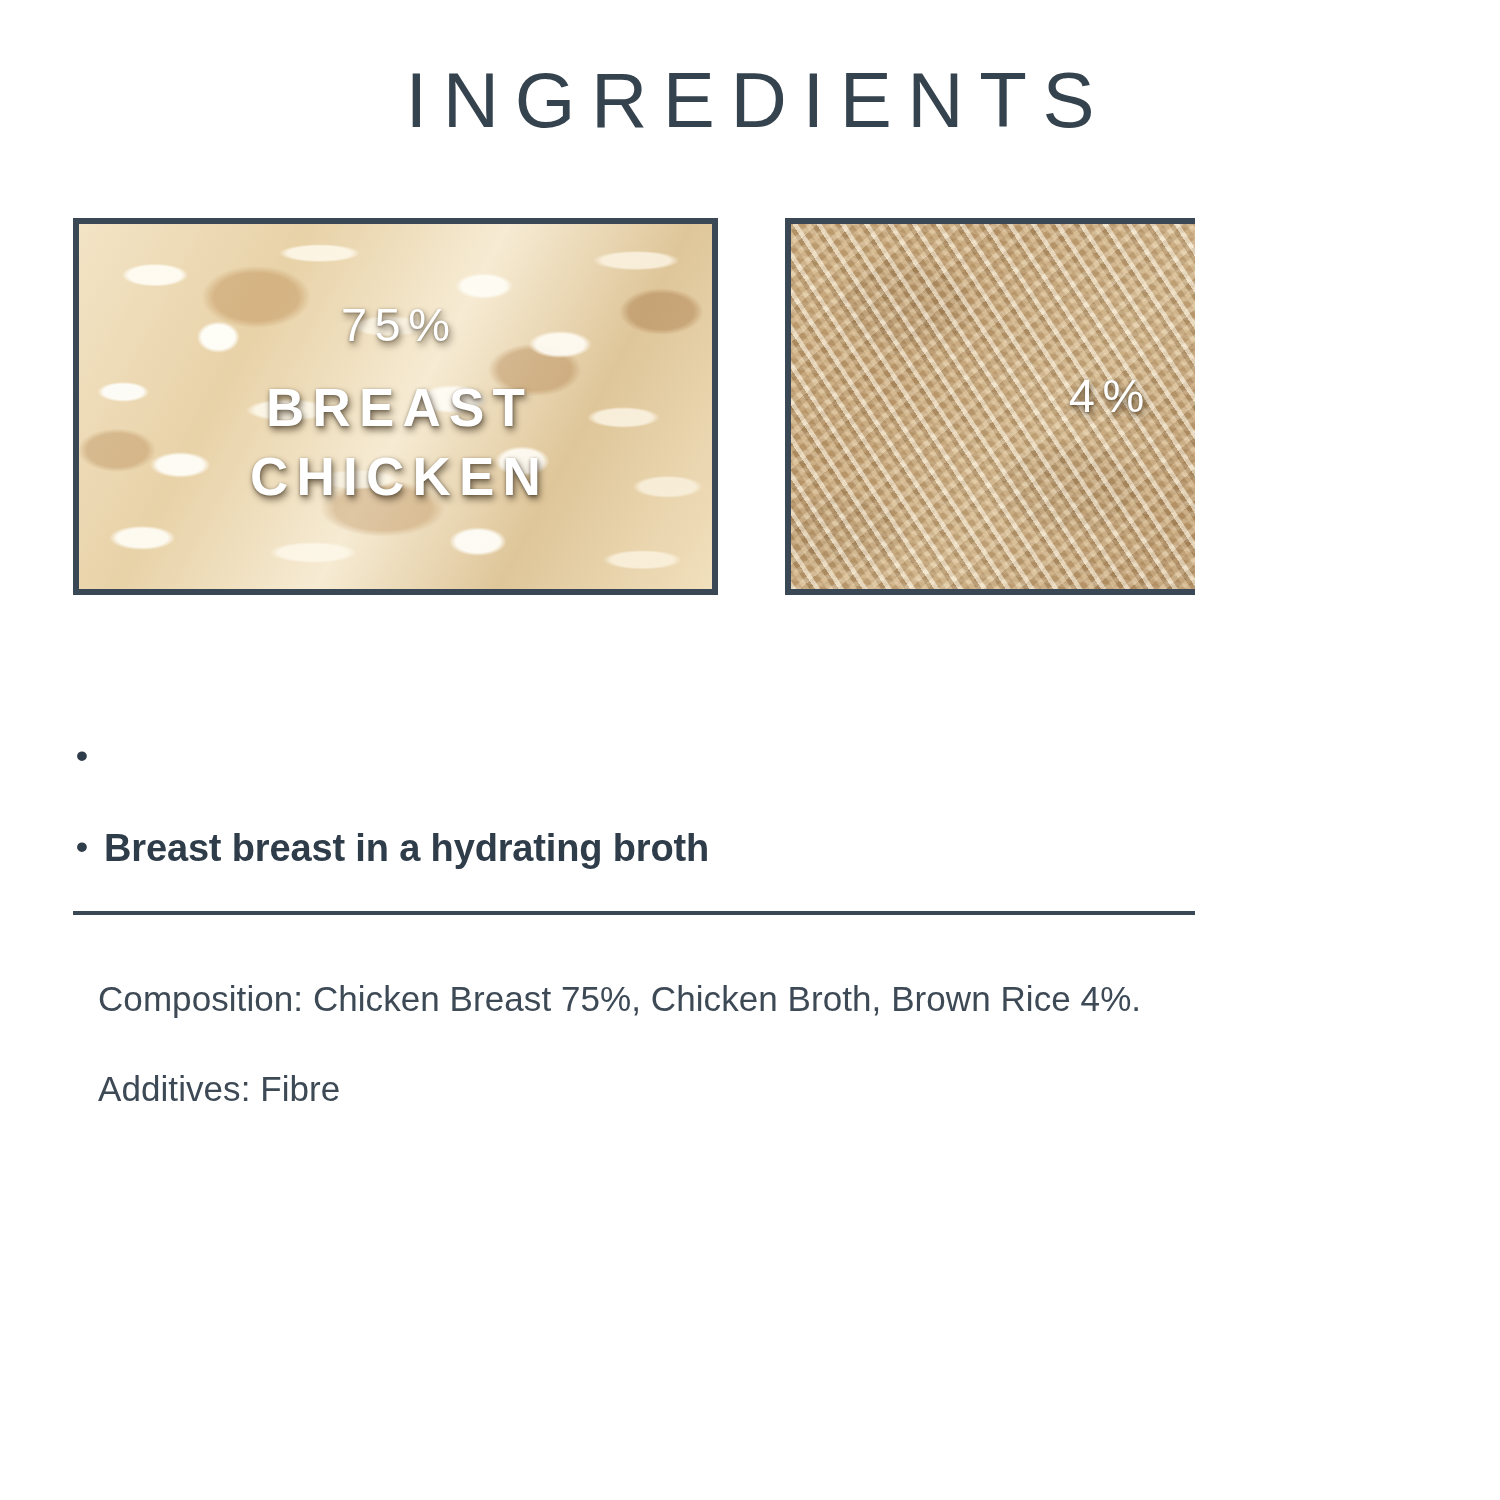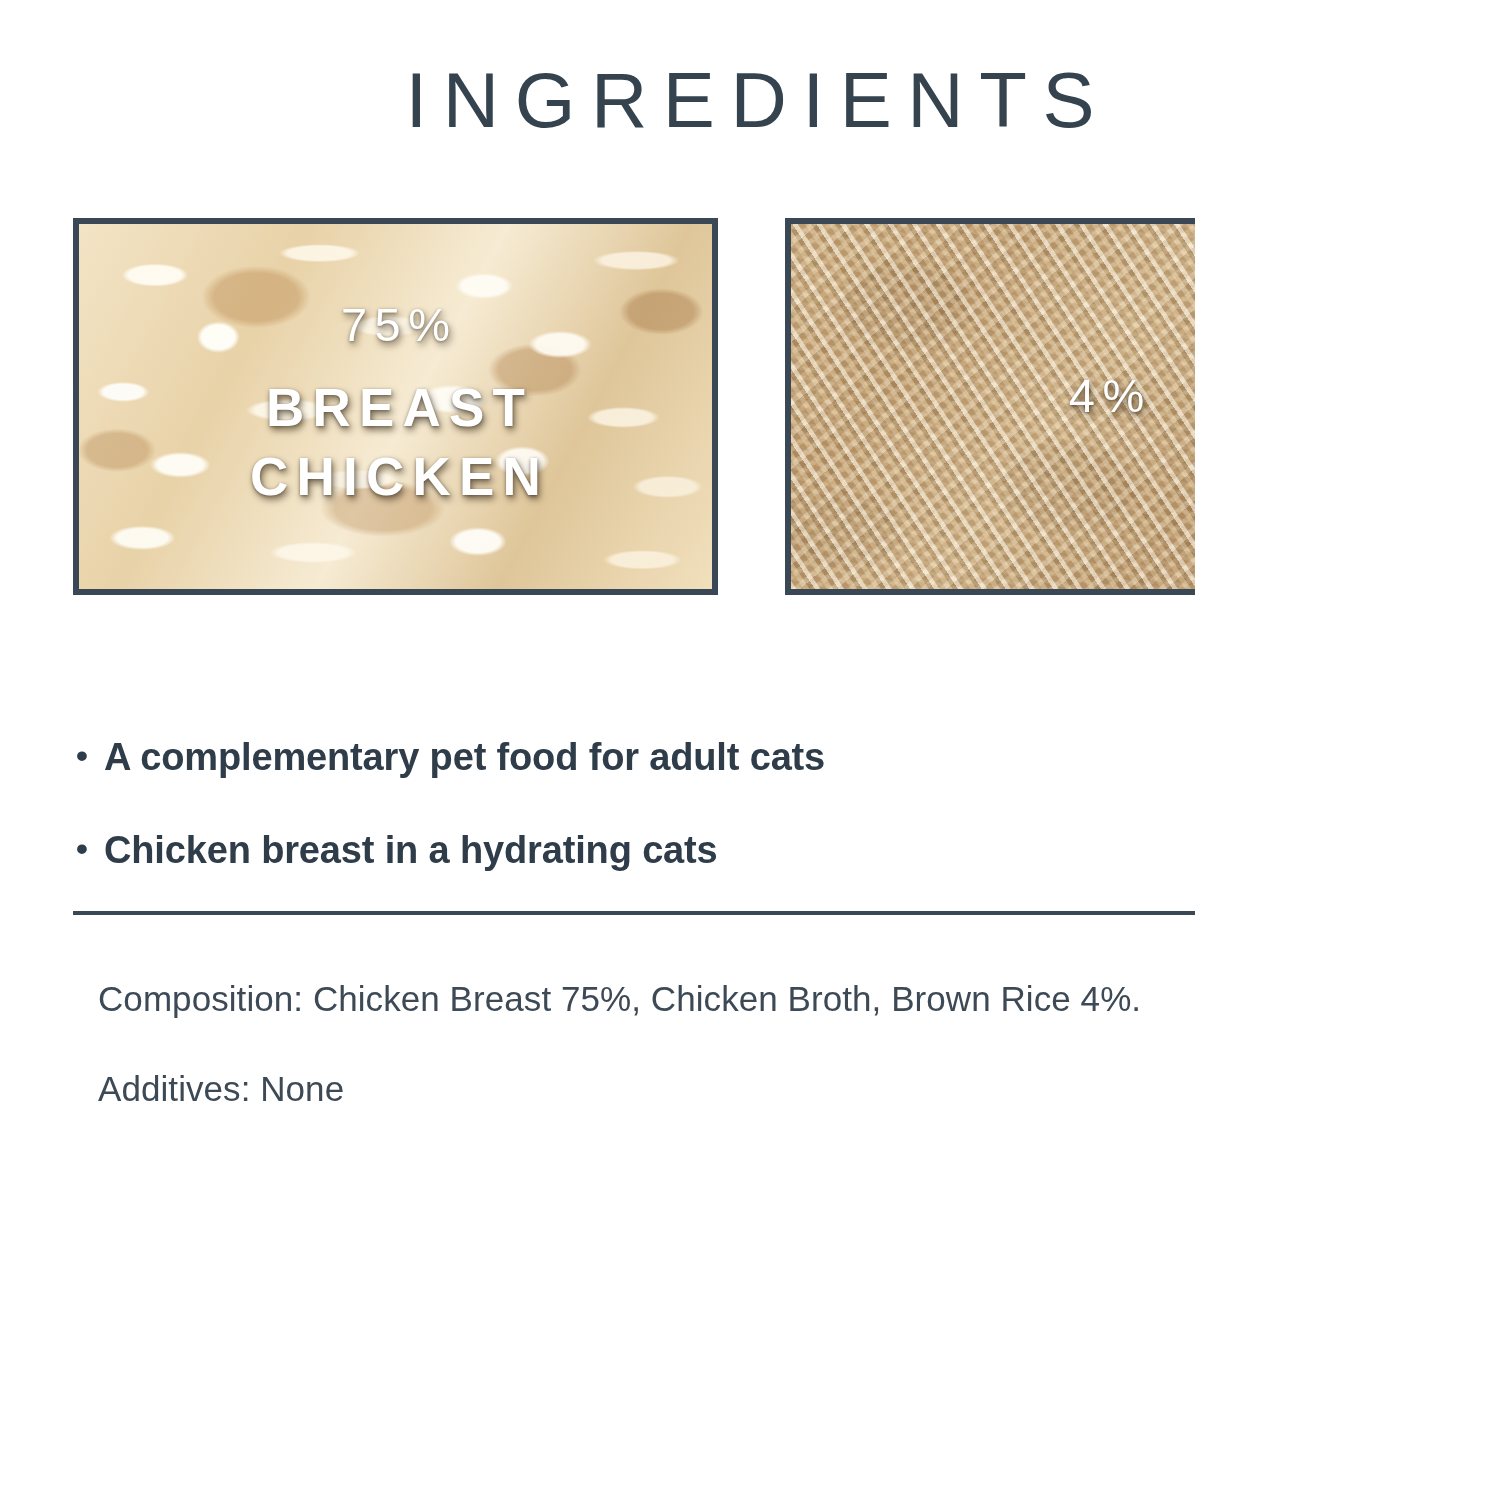--- a/index.html
+++ b/index.html
@@ -185,28 +185,27 @@
       <div class="panel-caption">
         <div class="cap-pct">4%</div>
       </div>
     </div>
 
   </div>
 
   <div class="bullets">
     <div class="bullet-row">
       <span class="bullet-dot">•</span>
-      <span>A complementary pet food for adult cats</span>
     </div>
     <div class="bullet-row">
       <span class="bullet-dot">•</span>
-      <span>Chicken breast in a hydrating cats</span>
+      <span>Breast breast in a hydrating broth</span>
     </div>
   </div>
 
   <div class="divider"></div>
 
   <div class="body-block">
     <div class="body-p">Composition: Chicken Breast 75%, Chicken Broth, Brown Rice 4%.</div>
-    <div class="body-p">Additives: None</div>
+    <div class="body-p">Additives: Fibre</div>
   </div>
 
 </div>
 
 </body></html>

